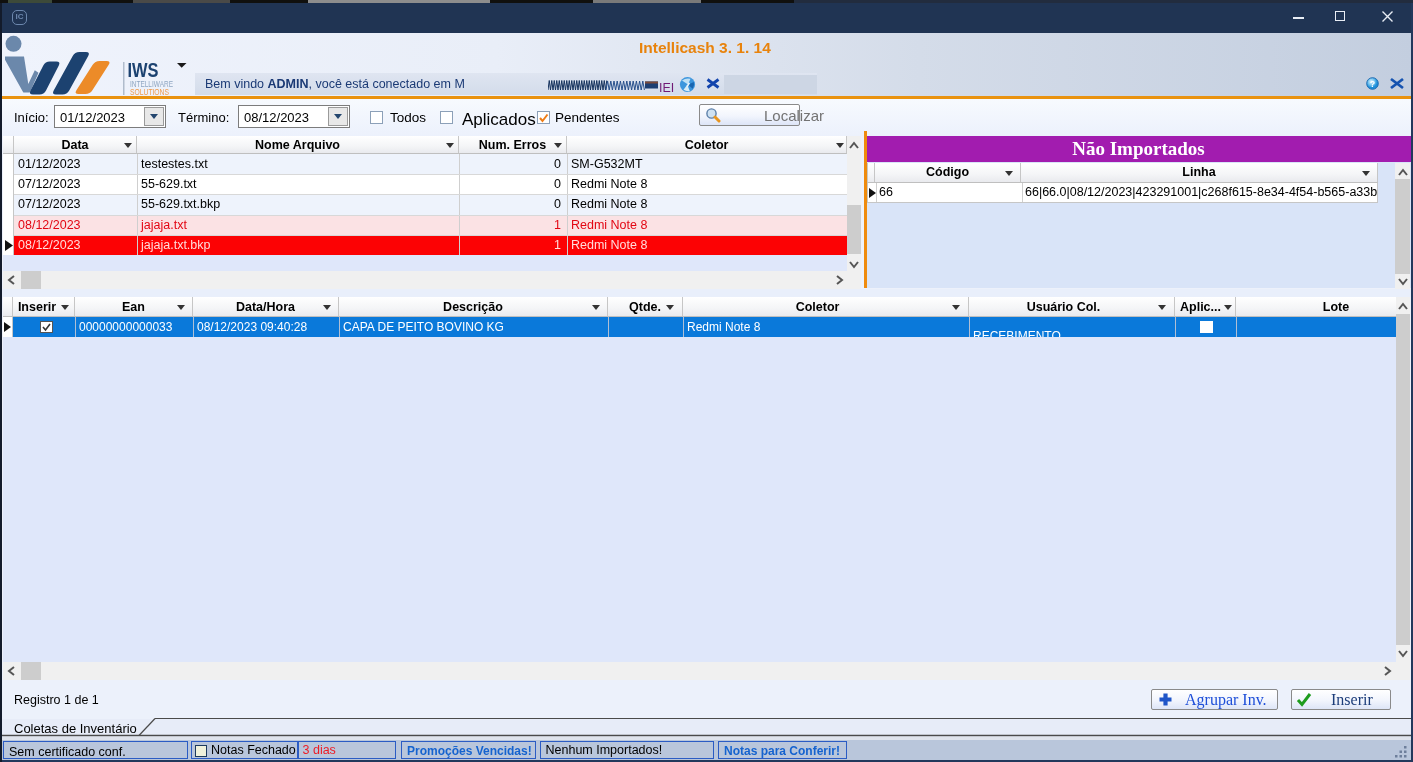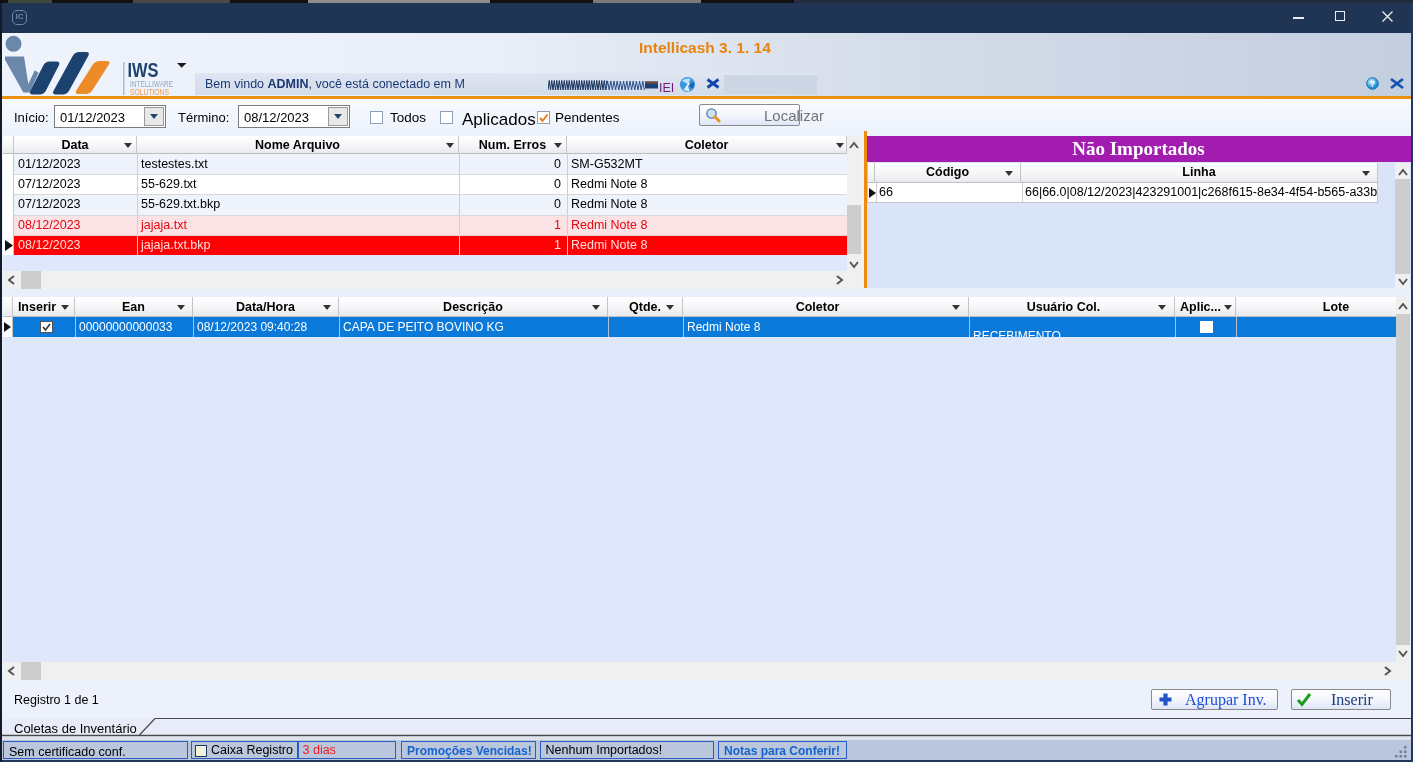--- a/index.html
+++ b/index.html
@@ -329,21 +329,21 @@
 <svg class="abs" style="left:2px;top:717px;" width="1411" height="21">
   <path d="M153 1.5 L1409 1.5" stroke="#4a4a4a" stroke-width="1.2" fill="none"></path>
   <path d="M137 18.5 L153 1.5" stroke="#4a4a4a" stroke-width="1.2" fill="none"></path>
   <path d="M0 18.5 L1411 18.5" stroke="#4a4a4a" stroke-width="1.4" fill="none"></path>
 </svg>
 <div class="abs" style="left:14px;top:721px;font-size:13px;color:#000;">Coletas de Inventário</div>
 
 <div class="abs" style="left:2px;top:737px;width:1411px;height:3px;background:#dfe3ec;"></div>
 <div class="abs" style="left:2px;top:740px;width:1411px;height:20px;background:#b9c6db;"></div>
 <div class="abs" style="left:3px;top:740.5px;width:185px;height:18px;border:1.5px solid #2b5cc4;box-sizing:border-box;font-size:12.5px;color:#000;padding:3px 0 0 5px;">Sem certificado conf.</div>
-<div class="abs" style="left:191px;top:740.5px;width:108px;height:18px;border:1.5px solid #2b5cc4;box-sizing:border-box;font-size:12.5px;color:#000;padding:1.5px 0 0 19px;">Caixa Registro</div>
+<div class="abs" style="left:191px;top:740.5px;width:108px;height:18px;border:1.5px solid #2b5cc4;box-sizing:border-box;font-size:12.5px;color:#000;padding:1.5px 0 0 19px;">Notas Fechado</div>
 <div class="abs" style="left:195px;top:745px;width:11.5px;height:11.5px;background:#f0f2dc;border:1.5px solid #1c3a5e;box-sizing:border-box;"></div>
 <div class="abs" style="left:296.5px;top:740.5px;width:99px;height:18px;border:1.5px solid #2b5cc4;box-sizing:border-box;font-size:12.5px;color:#ee1c25;padding:1.5px 0 0 5px;">3 dias</div>
 <div class="abs" style="left:401px;top:740.5px;width:135px;height:18px;border:1.5px solid #2b5cc4;box-sizing:border-box;font-size:12px;font-weight:bold;color:#1563cf;padding:2px 0 0 5px;white-space:nowrap;overflow:hidden;">Promoções Vencidas!</div>
 <div class="abs" style="left:539.5px;top:740.5px;width:174px;height:18px;border:1.5px solid #2b5cc4;box-sizing:border-box;font-size:12.5px;color:#000;padding:1.5px 0 0 5px;white-space:nowrap;overflow:hidden;">Nenhum Importados!</div>
 <div class="abs" style="left:718px;top:740.5px;width:129px;height:18px;border:1.5px solid #2b5cc4;box-sizing:border-box;font-size:12px;font-weight:bold;color:#1563cf;padding:2px 0 0 5px;white-space:nowrap;overflow:hidden;">Notas para Conferir!</div>
 
 <svg class="abs" style="left:1395px;top:746px;" width="14" height="13">
   <g fill="#6e7f9b">
     <rect x="9" y="0" width="2.5" height="2.5"></rect>
     <rect x="4.5" y="4.5" width="2.5" height="2.5"></rect>

